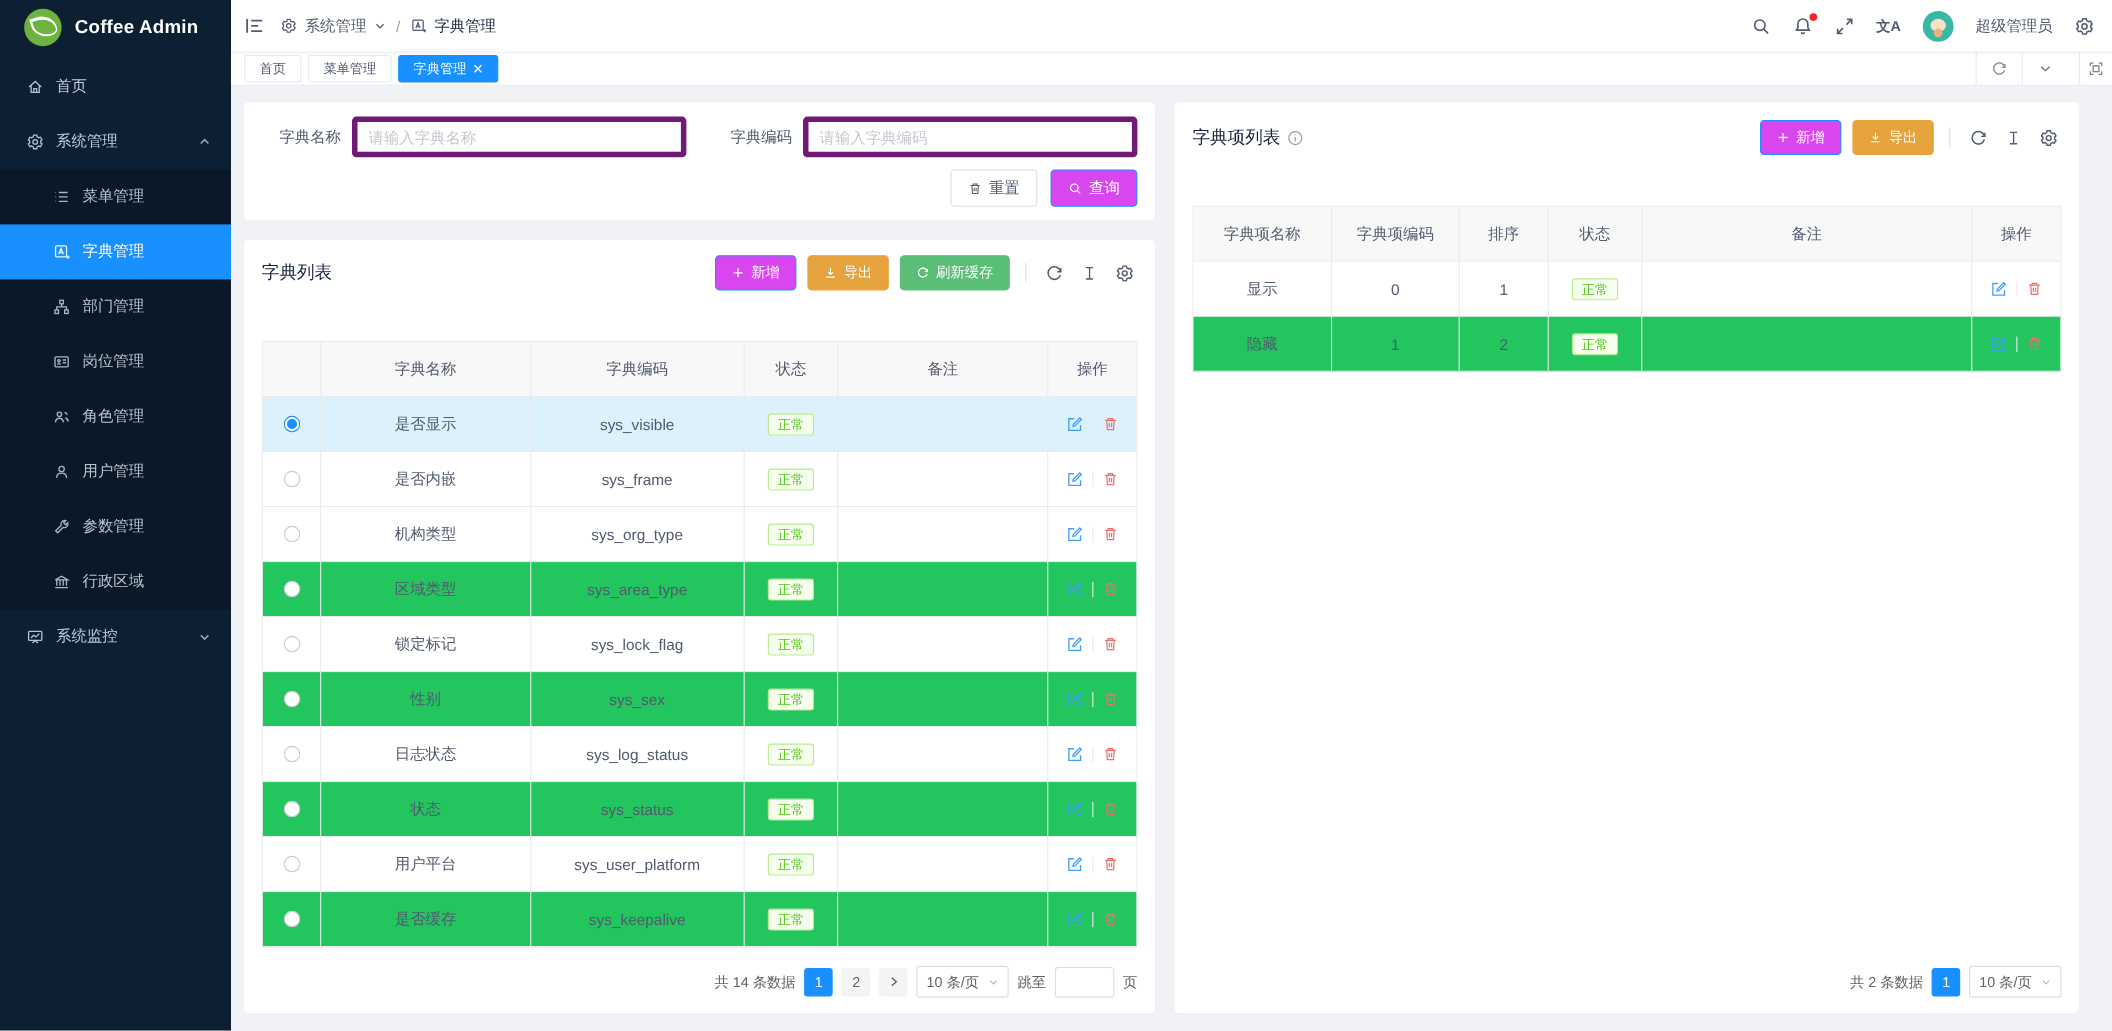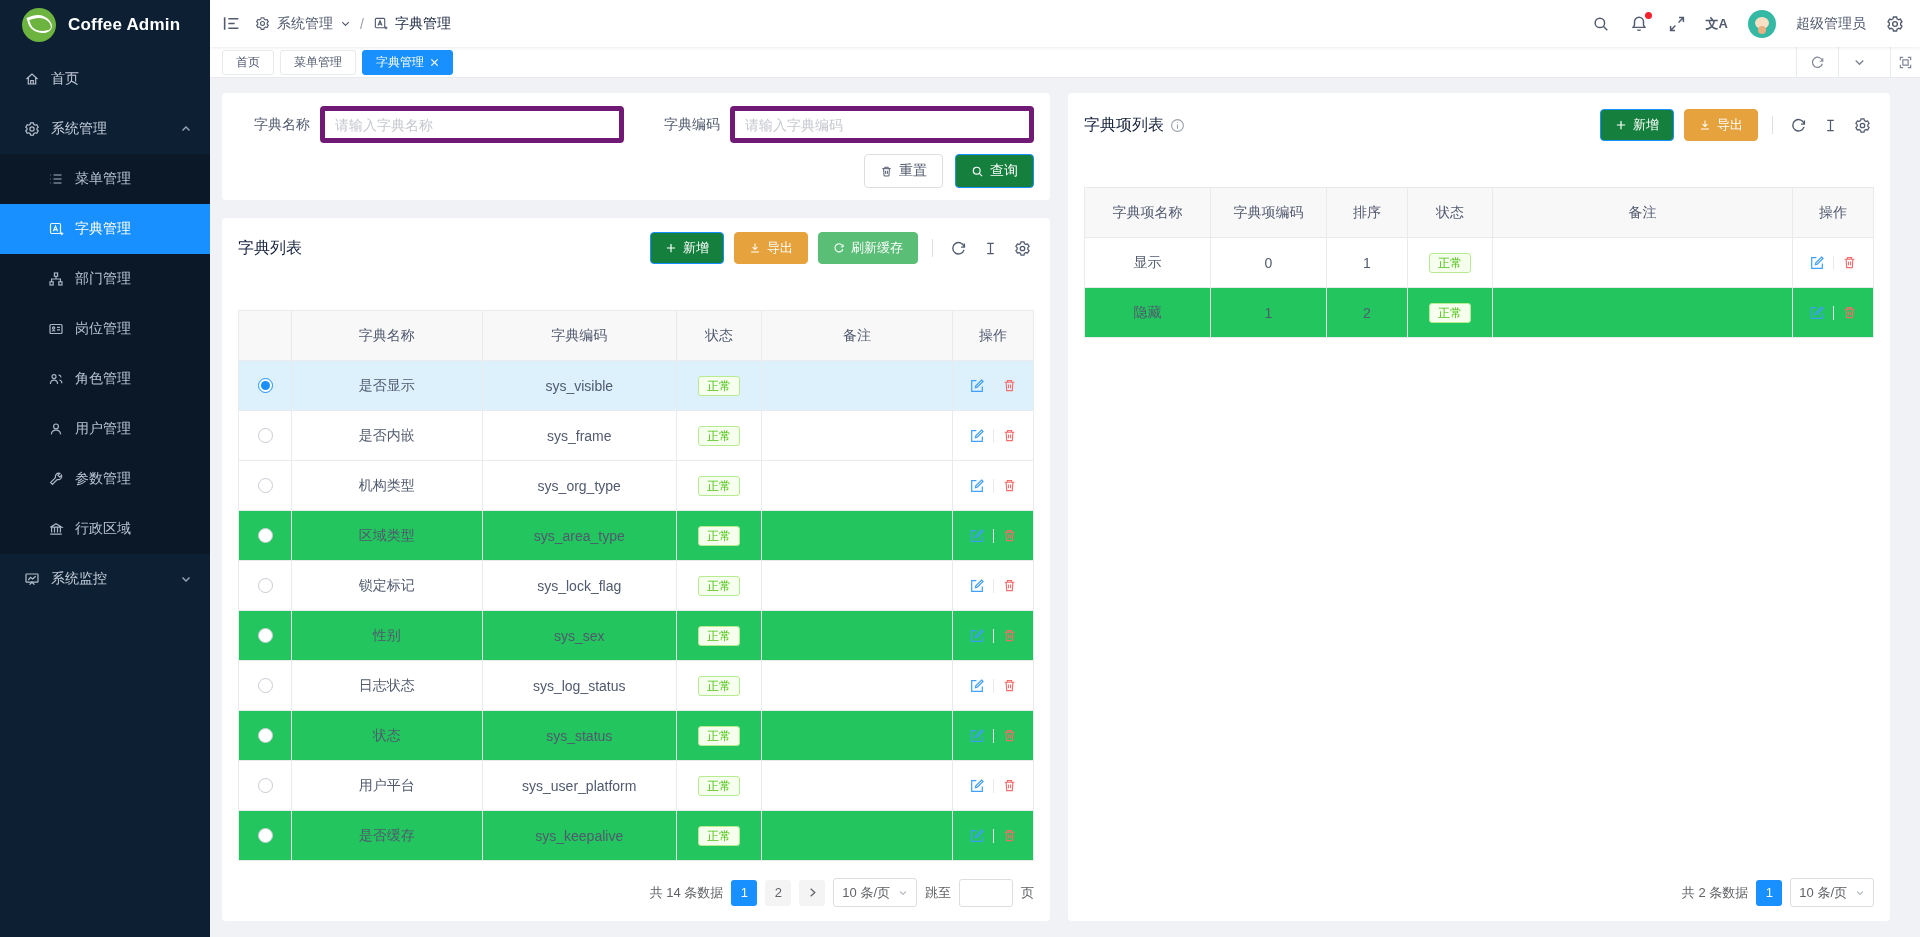--- a/index.html
+++ b/index.html
@@ -63,21 +63,21 @@
   .search-card { padding:13px 16px 12px; }
   .form-row { display:flex; gap:24px; }
   .form-item { display:flex; align-items:center; flex:1; }
   .form-item label { width:72px; text-align:right; margin-right:10px; flex:none; color:#515a6e; }
   .form-item input { flex:1; height:37px; border:5px solid #701a75; border-radius:4px; padding:0 10px;
     font-size:14px; color:#515a6e; outline:none; font-family:inherit; }
   .form-item input::placeholder { color:#c5c8ce; }
   .btn-row { display:flex; justify-content:flex-end; gap:12px; margin-top:11px; }
   .btn { height:34px; display:inline-flex; align-items:center; gap:6px; padding:0 15px; border-radius:4px;
     border:1px solid #dcdee2; background:#fff; color:#515a6e; font-size:14px; cursor:pointer; font-family:inherit; }
-  .btn-primary { background:#15803d; border-color:#1890ff; color:#fff;font-family:Liberation Mono, monospace; }
+  .btn-primary { background:#d946ef; border-color:#1890ff; color:#fff;font-family:Liberation Mono, monospace; }
   .btn-warning { background:#e6a23c; border-color:#e6a23c; color:#fff; }
   .btn-success { background:#5abe77; border-color:#5abe77; color:#fff; }
 
   .list-card { flex:1; display:flex; flex-direction:column; padding:10px 16px 14px; min-height:0; }
   .card-head { display:flex; align-items:center; min-height:40px; margin-bottom:6px; }
   .card-title { font-size:16px; color:#17233d; font-weight:500; display:flex; align-items:center; gap:6px; }
   .card-title .info { color:#9aa0ab; }
   .head-actions { margin-left:auto; display:flex; align-items:center; gap:10px; }
   .head-actions .btn { height:32px; font-size:13px; padding:0 14px; }
   .v-div { width:1px; height:18px; background:#dcdee2; margin:0 4px; }

